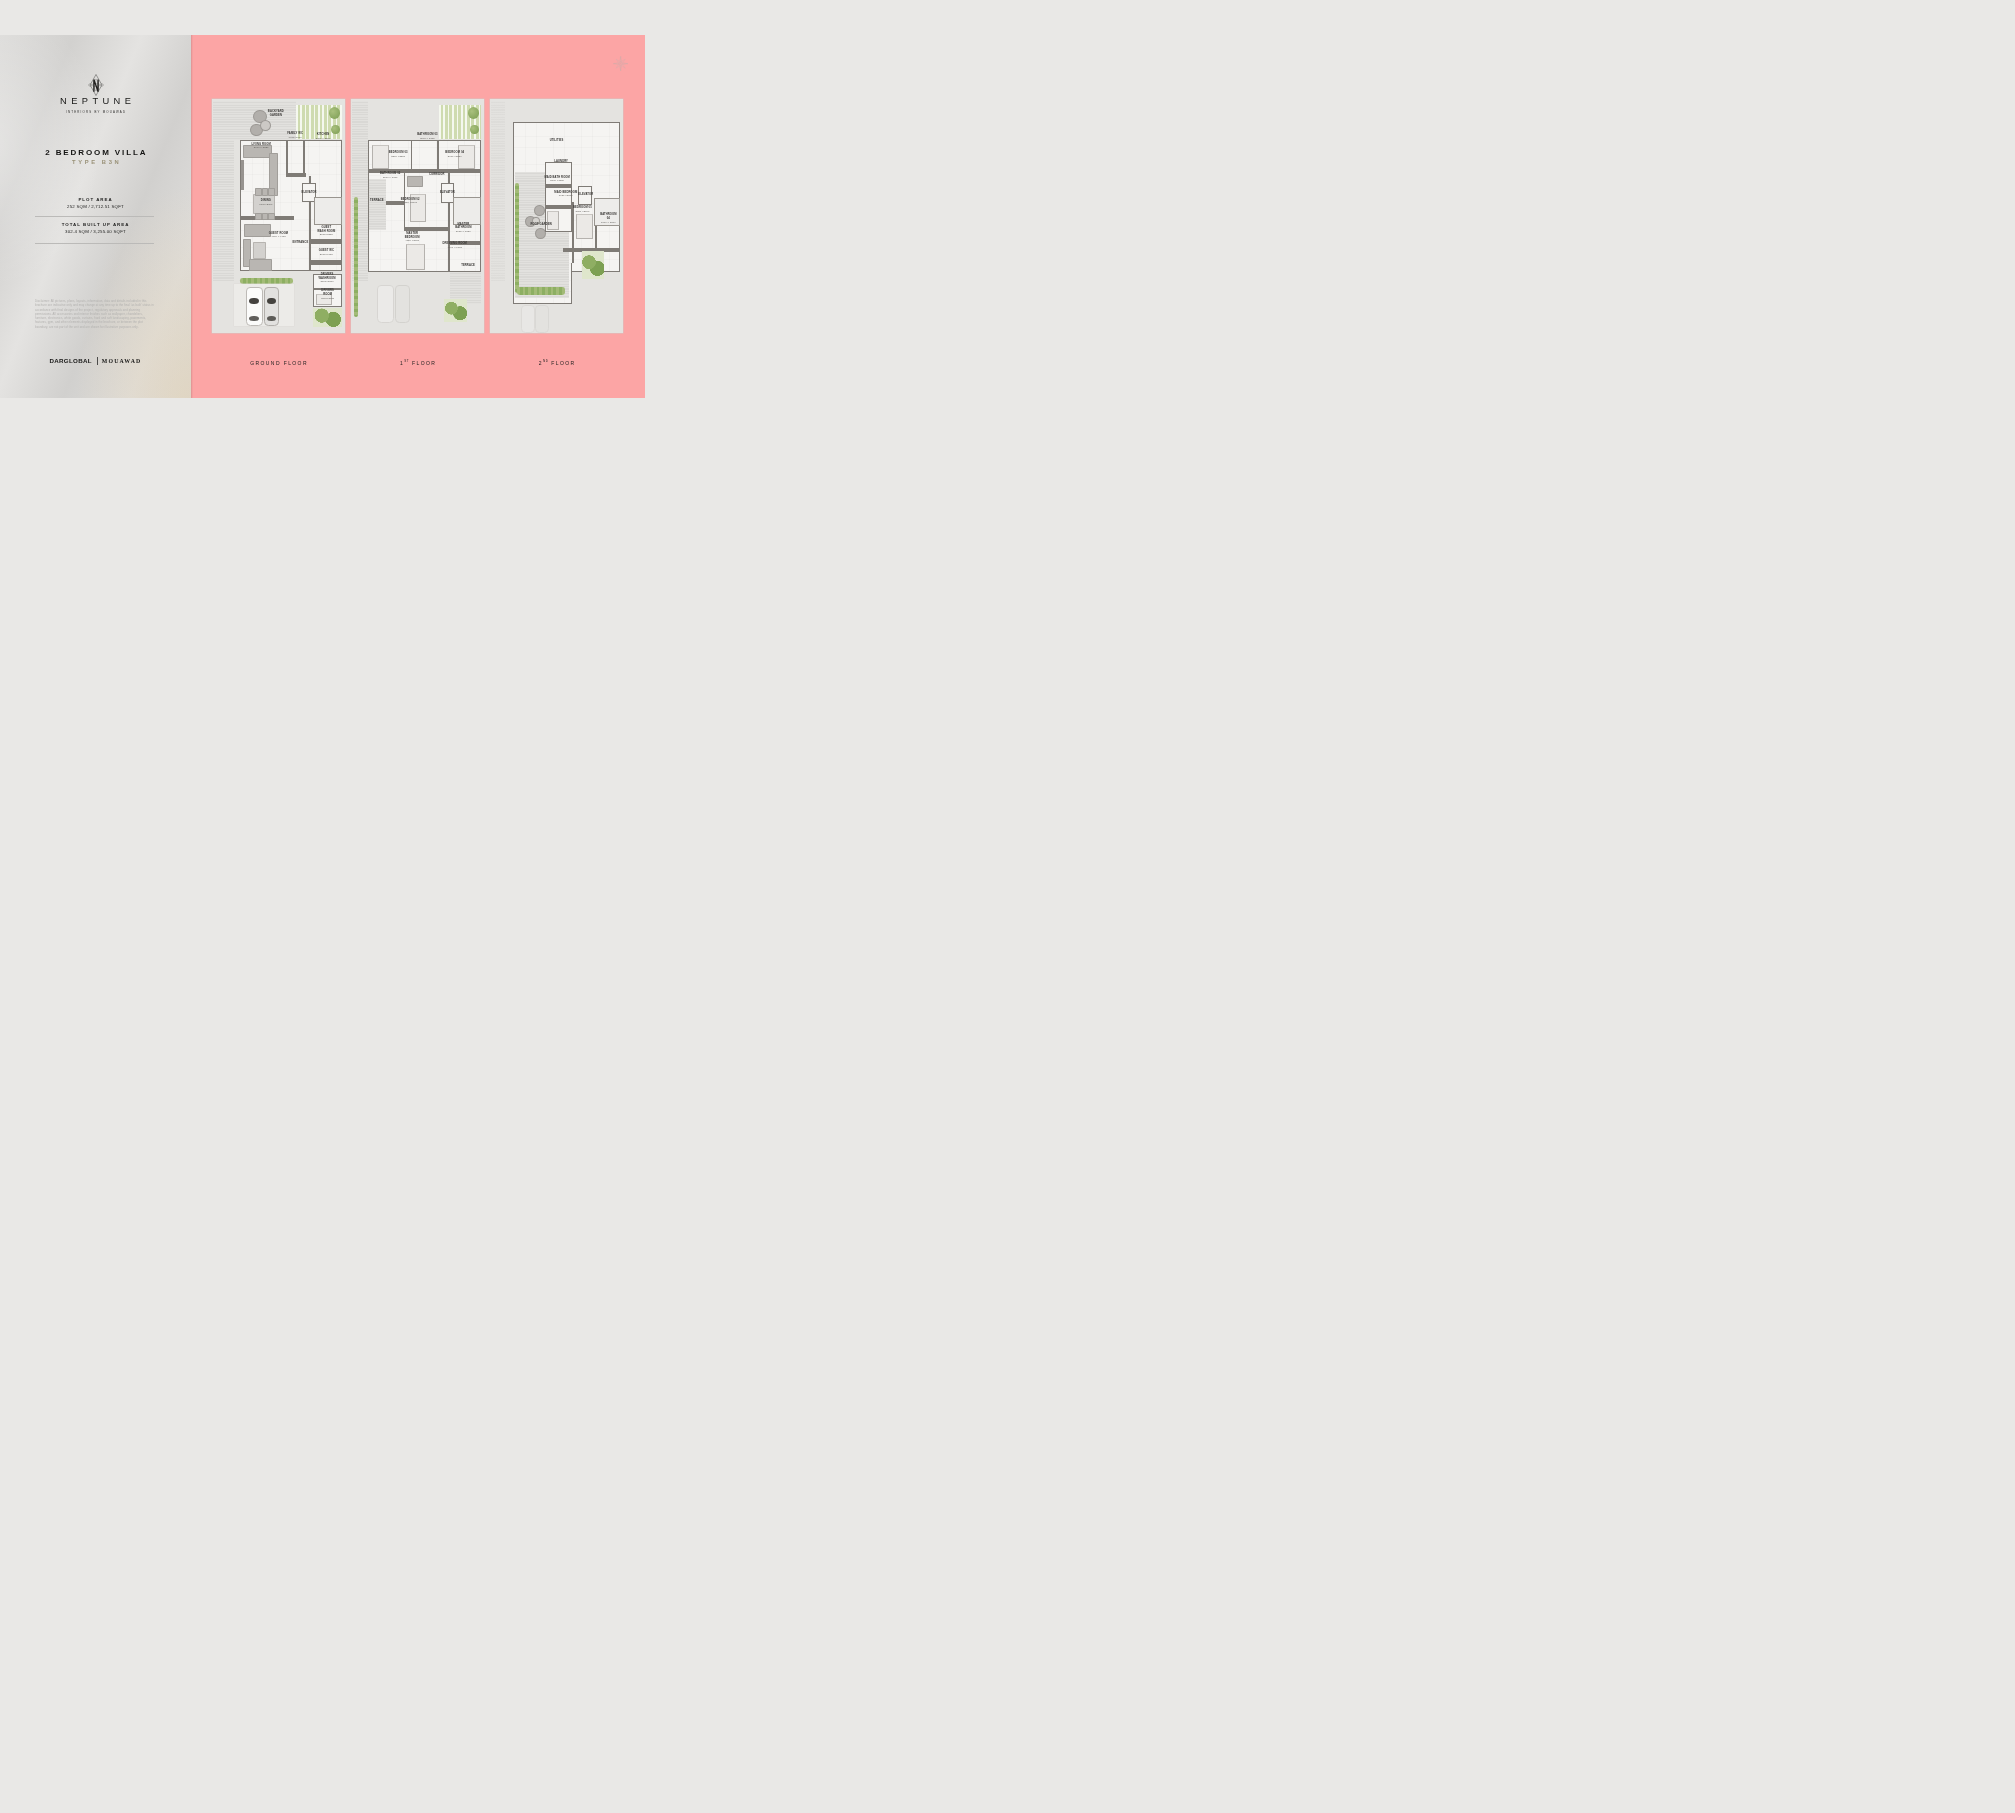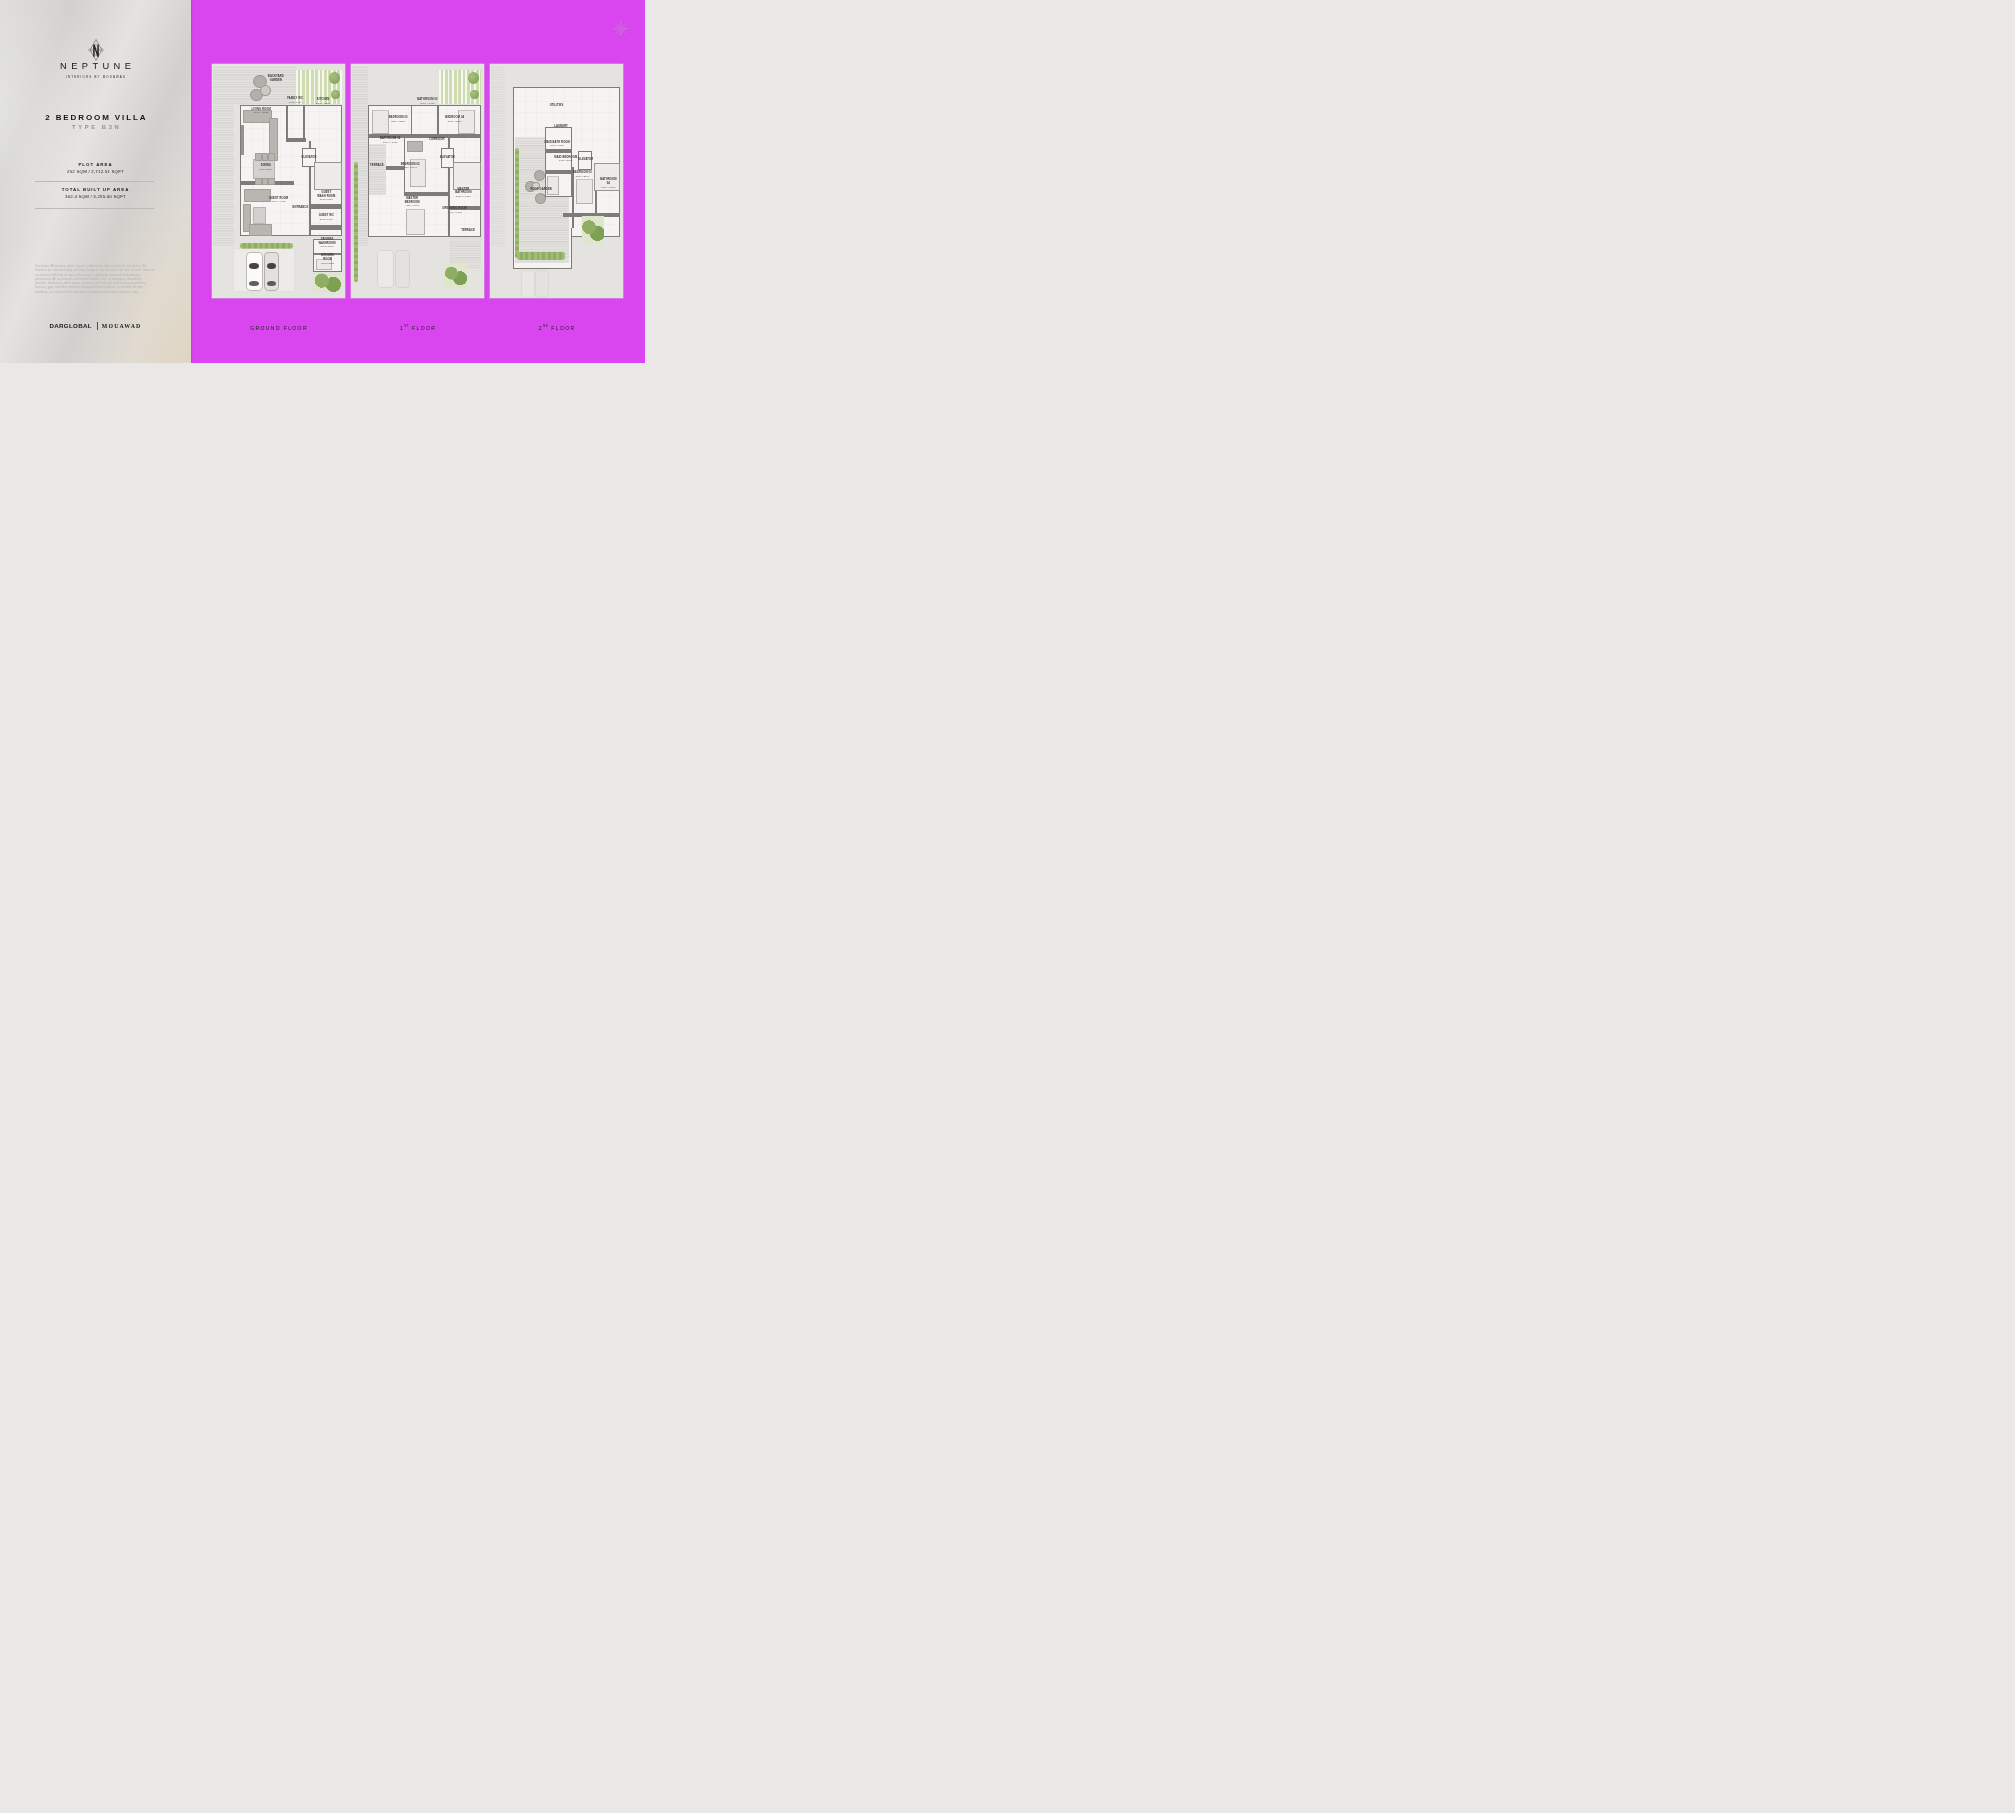--- a/index.html
+++ b/index.html
@@ -1,17 +1,17 @@
 <!DOCTYPE html>
 <html style="font-size:6.4px"><head>
 <meta charset="utf-8">
 <style>
   html,body{margin:0;padding:0;background:#e9e8e6;}
-  .page{position:relative;width:645px;height:363px;overflow:hidden;background:#d946ef;
-        font-family:"Liberation Sans",sans-serif;-webkit-font-smoothing:antialiased;}
+  .page{position:relative;width:645px;height:363px;overflow:hidden;background:#fca5a5;
+        font-family:"Liberation Sans",sans-serif;margin-top:35px;-webkit-font-smoothing:antialiased;}
 
   
   .sidebar{position:absolute;left:0;top:0;width:191px;height:363px;
     background:linear-gradient(112deg,#dcdbd9 0%,#d2d1cf 22%,#e4e3e1 42%,#d1d0ce 62%,#dedddb 82%,#d8d7d5 100%);}
   .sidebar-glow{position:absolute;left:0;top:0;width:100%;height:100%;
     background:radial-gradient(ellipse at 97% 102%, rgba(233,211,172,.45), rgba(233,211,172,0) 42%),
                radial-gradient(ellipse at -5% 30%, rgba(255,255,255,.35), rgba(255,255,255,0) 40%);}
   .edge-shadow{position:absolute;left:191px;top:0;width:2.4px;height:363px;
     background:linear-gradient(90deg,rgba(0,0,0,.12),rgba(0,0,0,0));}
 

